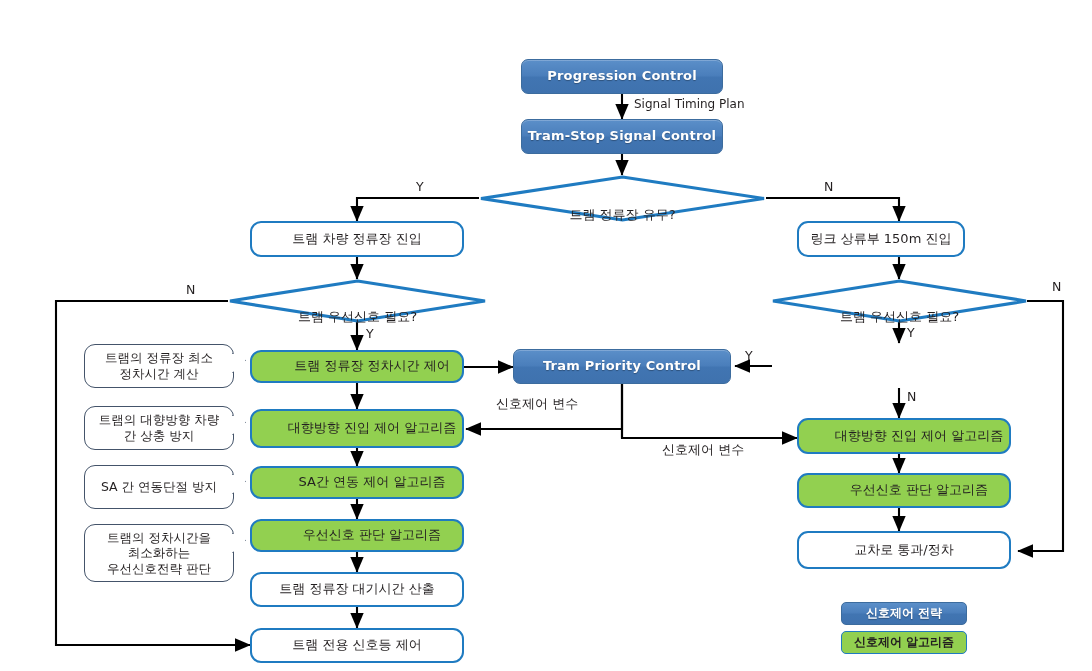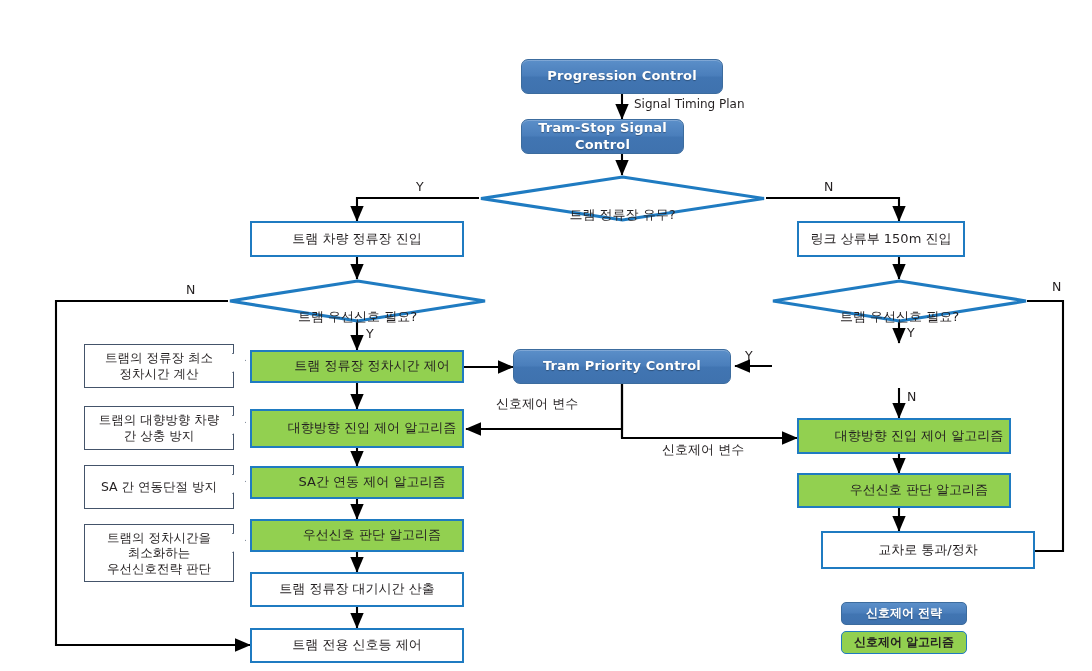--- a/index.html
+++ b/index.html
@@ -30,20 +30,21 @@
 
   
   .node{
     position:absolute;
     box-sizing:border-box;
     display:flex;
     align-items:center;
     justify-content:center;
     text-align:center;
     line-height:1.25;
+    border-radius:11px;
   }
 
   
   .strategy{
     background:linear-gradient(to bottom,#5B8FC9 0%,#4A7EBB 48%,#4175B2 52%,#3F72AE 100%);
     border:1px solid #3C6C9E;
     border-radius:7px;
     color:#ffffff;
     font-weight:bold;
     font-size:13px;
@@ -203,21 +204,21 @@
       <path d="M622,384 L622,438"></path>
     </g>
   </svg>
 
   <div id="nodes">
 
     <div class="node strategy" style="left:521px;top:59px;width:202px;height:35px;">
       <span>Progression  Control</span>
     </div>
 
-    <div class="node strategy" style="left:521px;top:119px;width:163px;height:35px;">
+    <div class="node strategy" style="left:521px;top:119px;width:202px;height:35px;">
       <span>Tram-Stop Signal Control</span>
     </div>
 
     <div class="diamond" style="left:479px;top:175px;width:287px;height:47px;">
       <svg width="287" height="47" viewBox="0 0 287 47">
         <path d="M143.5,2 L285,23.5 L143.5,45 L2,23.5 Z" fill="#ffffff" stroke="#1F7BC1" stroke-width="3.2"></path>
       </svg>
       <div class="dtext">트램 정류장 유무?</div>
     </div>
 
@@ -297,21 +298,21 @@
 
 
     <div class="node algorithm" style="left:797px;top:418px;width:214px;height:36px;">
       <span>대향방향 진입 제어 알고리즘</span>
     </div>
 
     <div class="node algorithm" style="left:797px;top:473px;width:214px;height:35px;">
       <span>우선신호 판단 알고리즘</span>
     </div>
 
-    <div class="node process" style="left:797px;top:531px;width:214px;height:38px;margin-left:24px;">
+    <div class="node process" style="left:797px;top:531px;width:214px;height:38px;">
       <span>교차로 통과/정차</span>
     </div>
 
     <div class="elabel" style="left:634px;top:97px;">Signal Timing  Plan</div>
 
     <div class="elabel yn" style="left:416px;top:179px;">Y</div>
 
     <div class="elabel yn" style="left:824px;top:179px;">N</div>
 
     <div class="elabel yn" style="left:186px;top:282px;">N</div>

